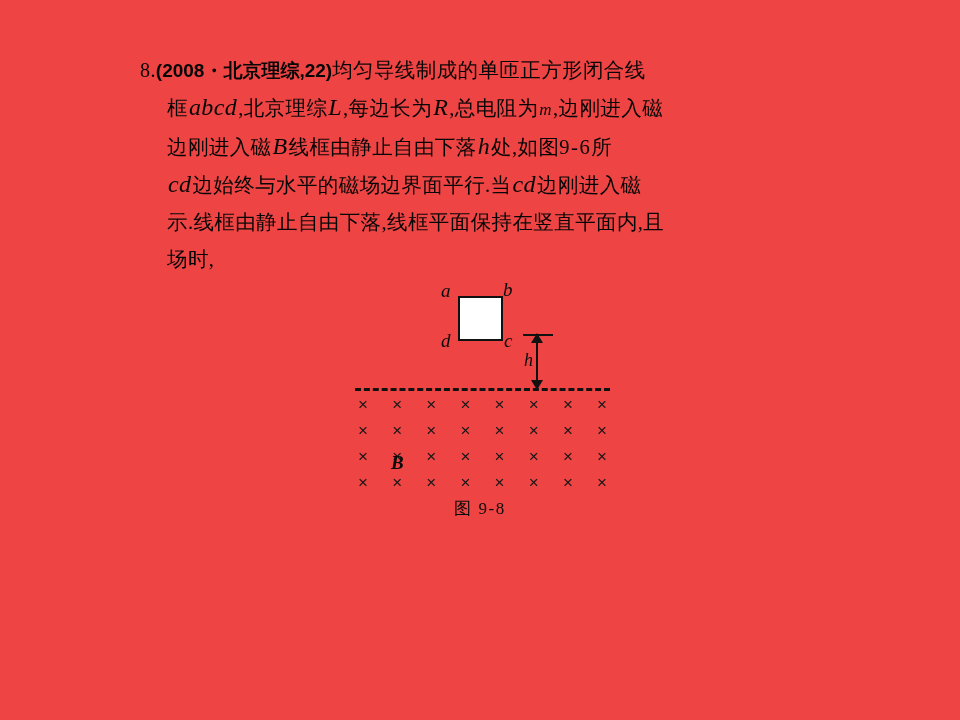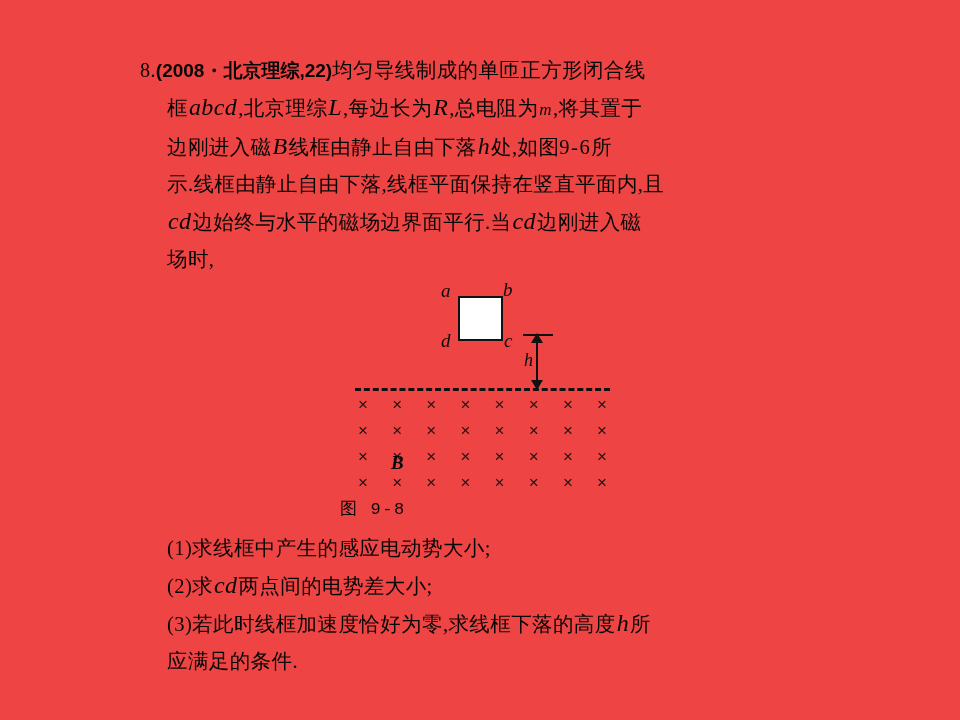--- a/index.html
+++ b/index.html
@@ -195,38 +195,37 @@
     font-weight: bold;
     font-size: 19px;
     color: #0a0a0a;
     line-height: 1;
   }
   .figcaption {
     position: absolute;
     left: 0px;
     top: 222px;
     width: 280px;
-    text-align: left;
+    text-align: center;
     font-size: 17px;
     letter-spacing: 1.6px;
     color: #0a0a0a;
-    font-family: Liberation Mono, monospace;
   }
 </style>
 </head>
 <body>
 
 <div id="page">
 
   <div class="qblock">
     <div class="line"><span class="num8">8.</span><span class="srcref">(2008・北京理综,22)</span><span class="cn">均匀导线制成的单匝正方形闭合线</span></div>
-    <div class="line indent"><span class="cn">框</span><span class="mvar">abcd</span><span class="cn">,北京理综</span><span class="mvar">L</span><span class="cn">,每边长为</span><span class="mvar">R</span><span class="cn">,总电阻为</span><span class="mvar sm">m</span><span class="cn">,将其置于</span></div>
+    <div class="line indent"><span class="cn">框</span><span class="mvar">abcd</span><span class="cn">,北京理综</span><span class="mvar">L</span><span class="cn">,每边长为</span><span class="mvar">R</span><span class="cn">,总电阻为</span><span class="mvar sm">m</span><span class="cn">,边刚进入磁</span></div>
     <div class="line indent"><span class="cn">边刚进入磁</span><span class="mvar">B</span><span class="cn">线框由静止自由下落</span><span class="mvar">h</span><span class="cn">处,如图</span><span class="fignum">9-6</span><span class="cn">所</span></div>
+    <div class="line indent"><span class="mvar">cd</span><span class="cn">边始终与水平的磁场边界面平行.当</span><span class="mvar">cd</span><span class="cn">边刚进入磁</span></div>
     <div class="line indent"><span class="cn">示.线框由静止自由下落,线框平面保持在竖直平面内,且</span></div>
-    <div class="line indent"><span class="mvar">cd</span><span class="cn">边始终与水平的磁场边界面平行.当</span><span class="mvar">cd</span><span class="cn">边刚进入磁</span></div>
     <div class="line indent"><span class="cn">场时,</span></div>
   </div>
 
   <div id="figure">
 
     <span class="corner-lbl lbl-a">a</span>
     <span class="corner-lbl lbl-b">b</span>
     <span class="corner-lbl lbl-d">d</span>
     <span class="corner-lbl lbl-c">c</span>
 
@@ -281,20 +280,14 @@
         <span class="x">×</span>
         <span class="x">×</span>
       </div>
     </div>
 
     <span class="blabel">B</span>
 
     <div class="figcaption">图 9-8</div>
   </div>
 
-  <div class="subblock">
-    <div class="subline"><span class="cn">(1)求线框中产生的感应电动势大小;</span></div>
-    <div class="subline"><span class="cn">(2)求</span><span class="mvar">cd</span><span class="cn">两点间的电势差大小;</span></div>
-    <div class="subline"><span class="cn">(3)若此时线框加速度恰好为零,求线框下落的高度</span><span class="mvar">h</span><span class="cn">所</span></div>
-    <div class="subline"><span class="cn">应满足的条件.</span></div>
-  </div>
 
 </div>
 
 </body></html>

